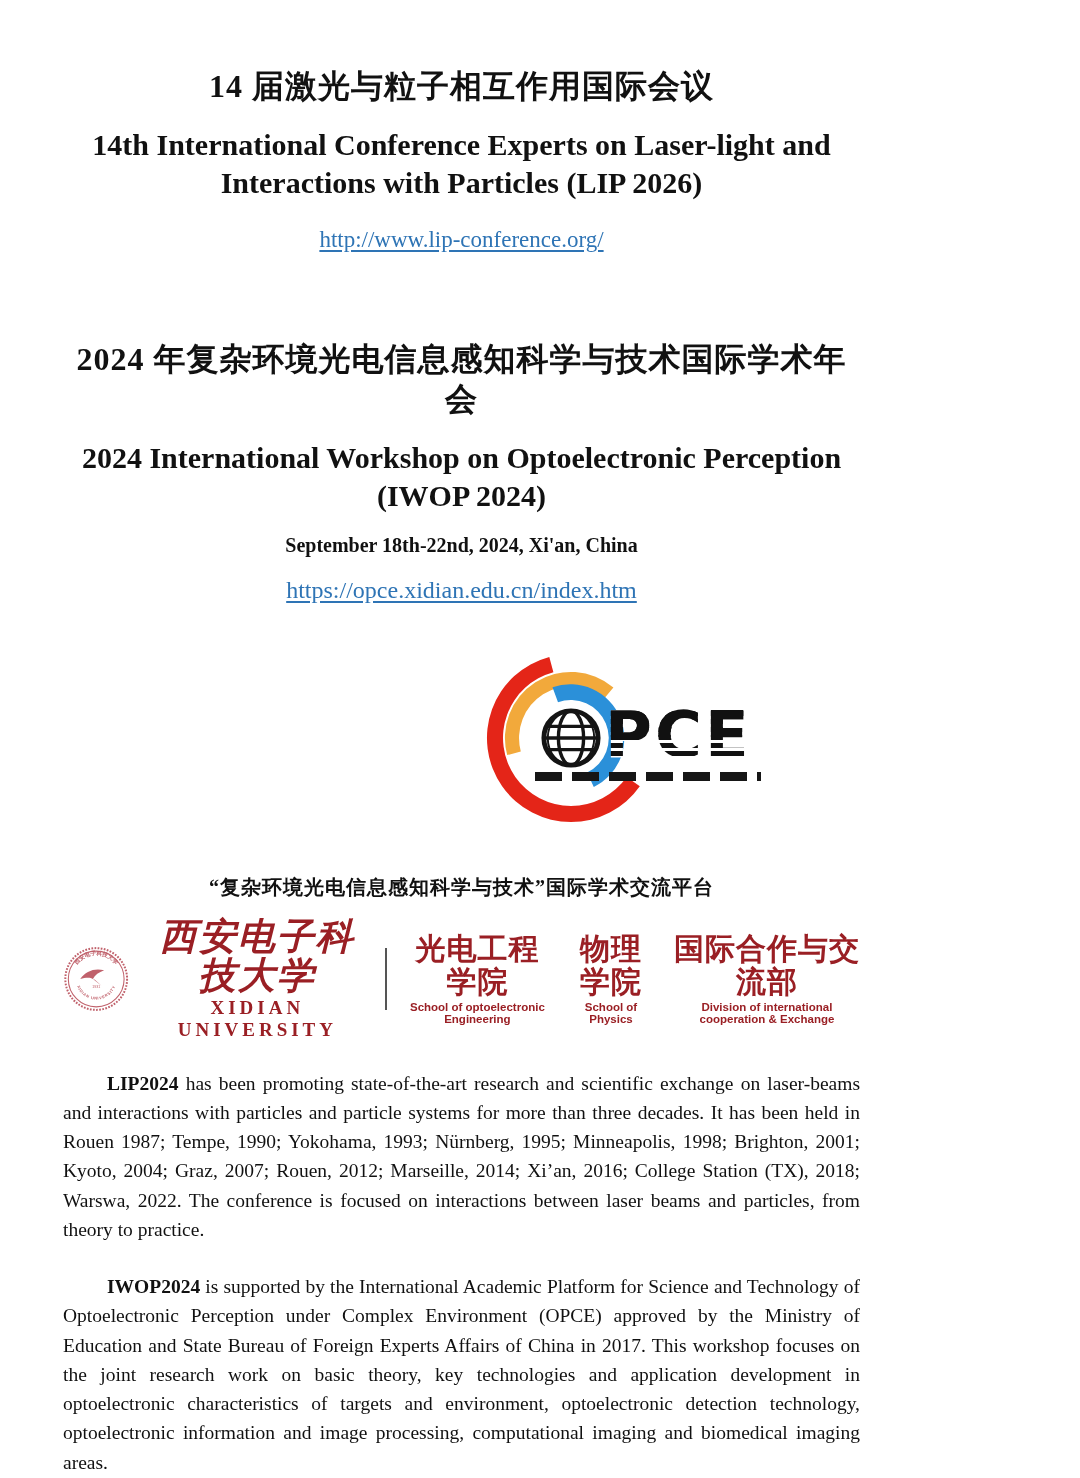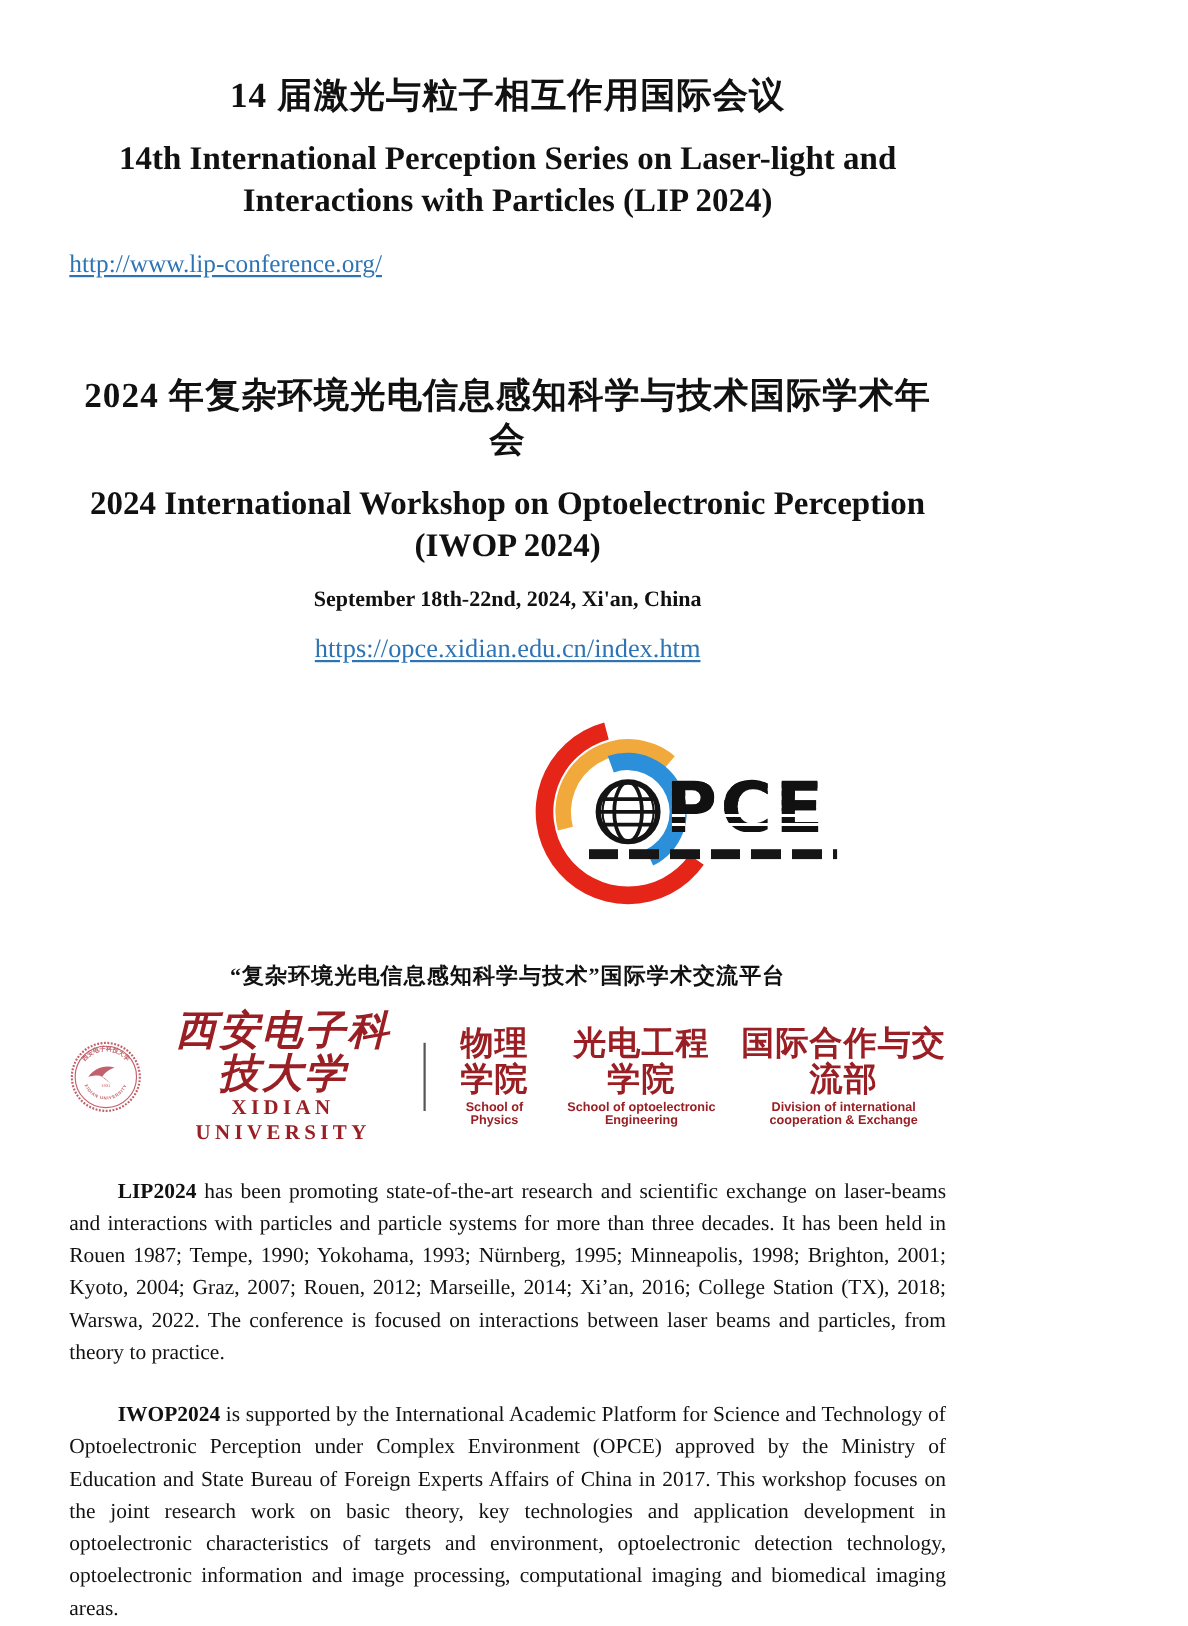--- a/index.html
+++ b/index.html
@@ -12,21 +12,21 @@
 
   
   .title-zh{
     text-align:center;font-weight:bold;font-size:32px;line-height:1.25;
     margin:0;letter-spacing:1px;
   }
   .title-en{
     text-align:center;font-weight:bold;font-size:30px;line-height:1.25;
     margin:20px auto 0;max-width:980px;
   }
-  .link-line{margin-top:26px;}
+  .link-line{text-align:center;margin-top:26px;}
   .doc-link{
     color:#2e74b5;font-size:23px;text-decoration:underline;
     text-underline-offset:3px;
   }
   .section-2{margin-top:86px;}
   .date-line{
     text-align:center;font-weight:bold;font-size:20px;margin-top:20px;
   }
   .link-line-2{text-align:center;margin-top:20px;}
   .doc-link-2{font-size:24px;}
@@ -92,22 +92,22 @@
     text-justify:inter-word;
   }
   .body-para b{font-weight:bold;margin-left:44px;}
 </style>
 </head>
 <body>
 
 <div class="page">
 
   <h1 class="title-zh">14 届激光与粒子相互作用国际会议</h1>
-  <h2 class="title-en"><span>14th International Perception Series on Laser-light and</span><br>
-    <span>Interactions with Particles (LIP 2024)</span></h2>
+  <h2 class="title-en"><span>14th International Conference Experts on Laser-light and</span><br>
+    <span>Interactions with Particles (LIP 2026)</span></h2>
   <div class="link-line">
     <a class="doc-link" href="#">http://www.lip-conference.org/</a>
   </div>
 
   <div class="section-2">
     <h1 class="title-zh">2024 年复杂环境光电信息感知科学与技术国际学术年会</h1>
     <h2 class="title-en"><span>2024 International Workshop on Optoelectronic Perception</span><br>
       <span>(IWOP 2024)</span></h2>
     <div class="date-line">September 18th-22nd, 2024, Xi'an, China</div>
     <div class="link-line link-line-2">
@@ -154,27 +154,27 @@
     </svg>
 
     <div class="uni-block">
       <span class="uni-script">西安电子科技大学</span>
       <span class="uni-en">XIDIAN UNIVERSITY</span>
     </div>
 
     <div class="org-divider"></div>
 
     <div class="dept">
-      <span class="zh">物理学院</span>
-      <span class="en">School of Physics</span>
+      <span class="zh">光电工程学院</span>
+      <span class="en">School of optoelectronic Engineering</span>
     </div>
 
     <div class="dept">
-      <span class="zh">光电工程学院</span>
-      <span class="en">School of optoelectronic Engineering</span>
+      <span class="zh">物理学院</span>
+      <span class="en">School of Physics</span>
     </div>
 
     <div class="dept">
       <span class="zh">国际合作与交流部</span>
       <span class="en">Division of international cooperation &amp; Exchange</span>
     </div>
   </div>
 
   <p class="body-para"><b>LIP2024</b><span> has been promoting state-of-the-art research and scientific exchange on laser-beams and interactions with particles and particle systems for more than three decades. It has been held in Rouen 1987; Tempe, 1990; Yokohama, 1993; Nürnberg, 1995; Minneapolis, 1998; Brighton, 2001; Kyoto, 2004; Graz, 2007; Rouen, 2012; Marseille, 2014; Xi’an, 2016; College Station (TX), 2018; Warswa, 2022. The conference is focused on interactions between laser beams and particles, from theory to practice.</span></p>
 

